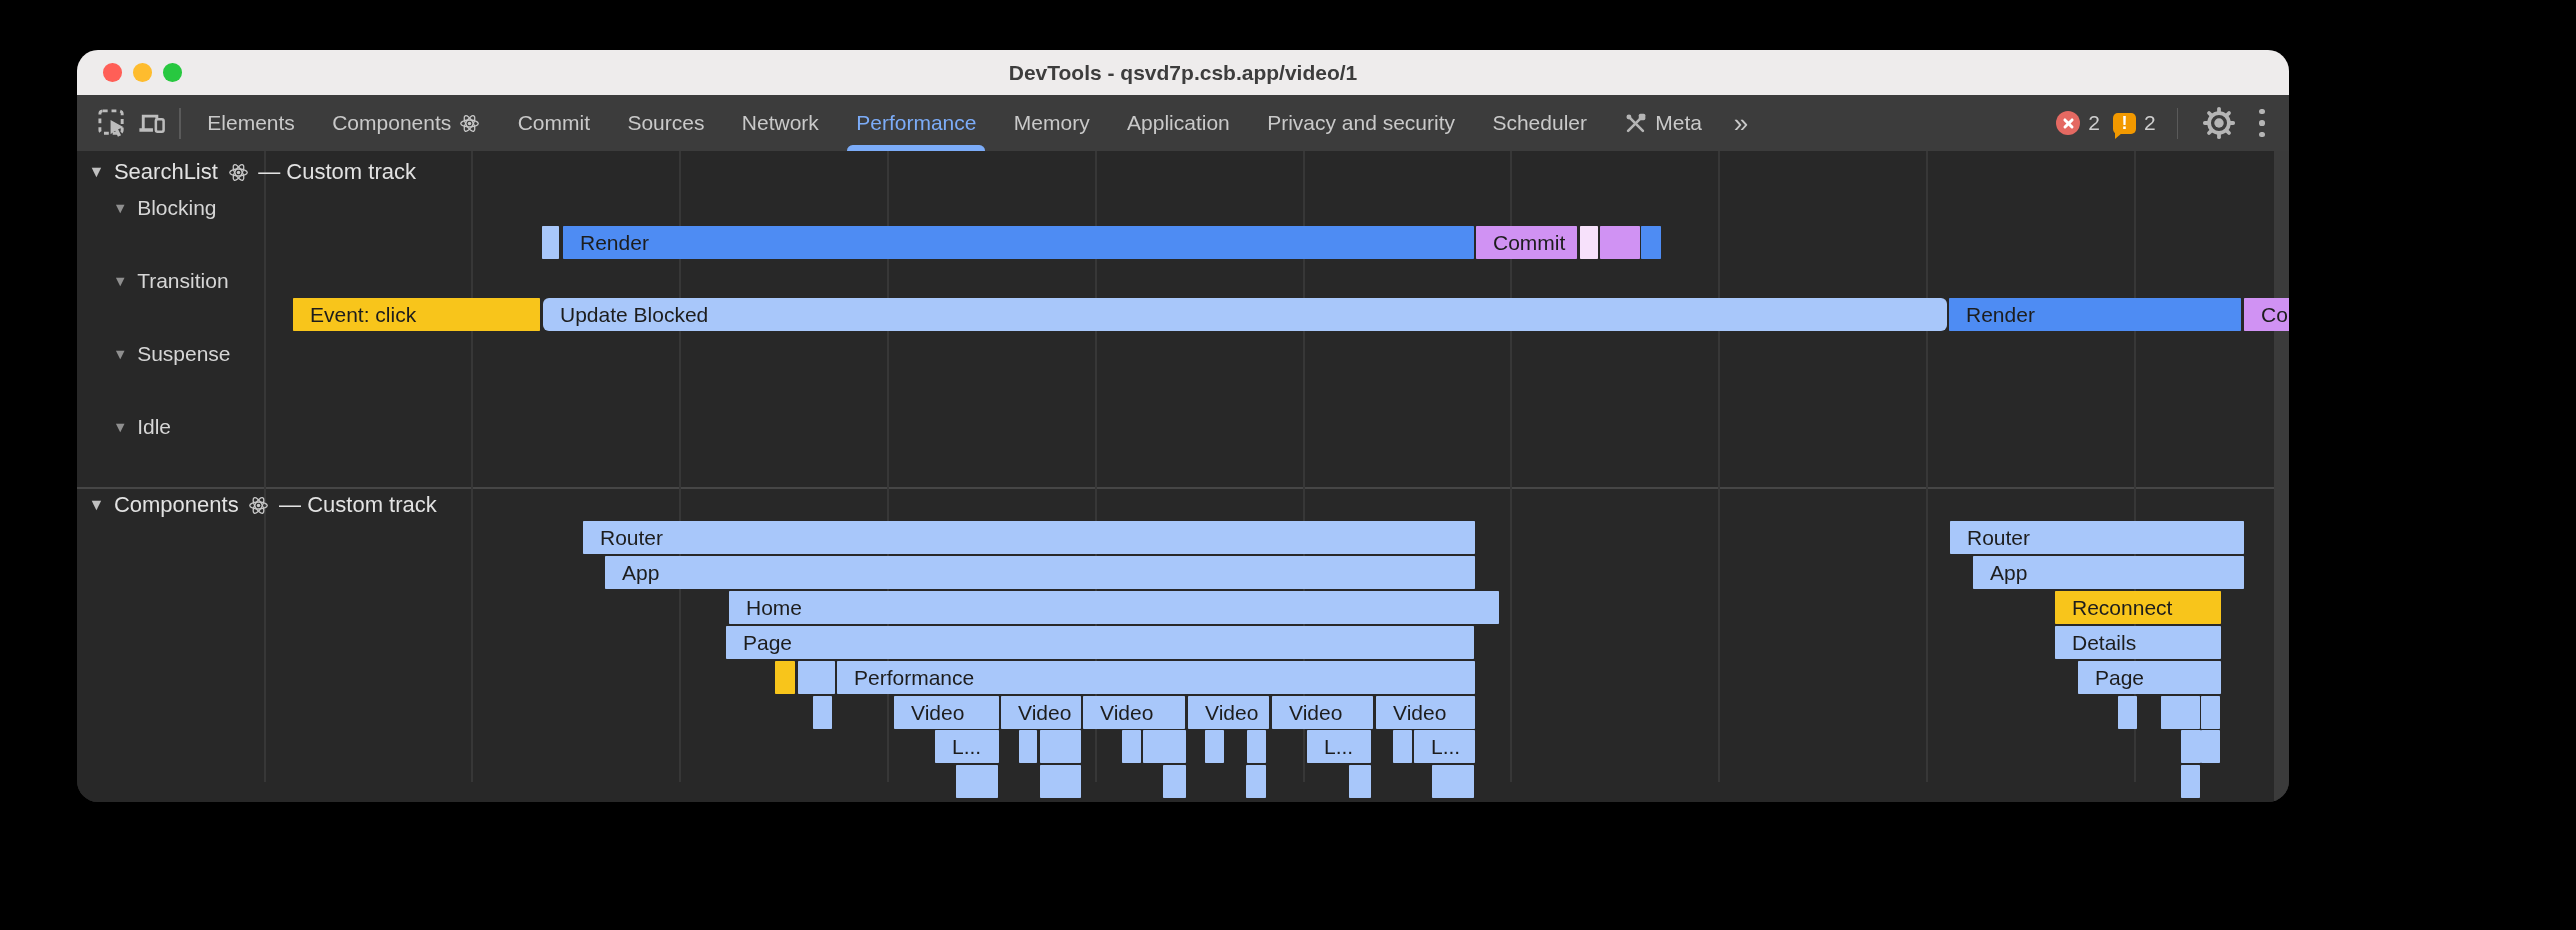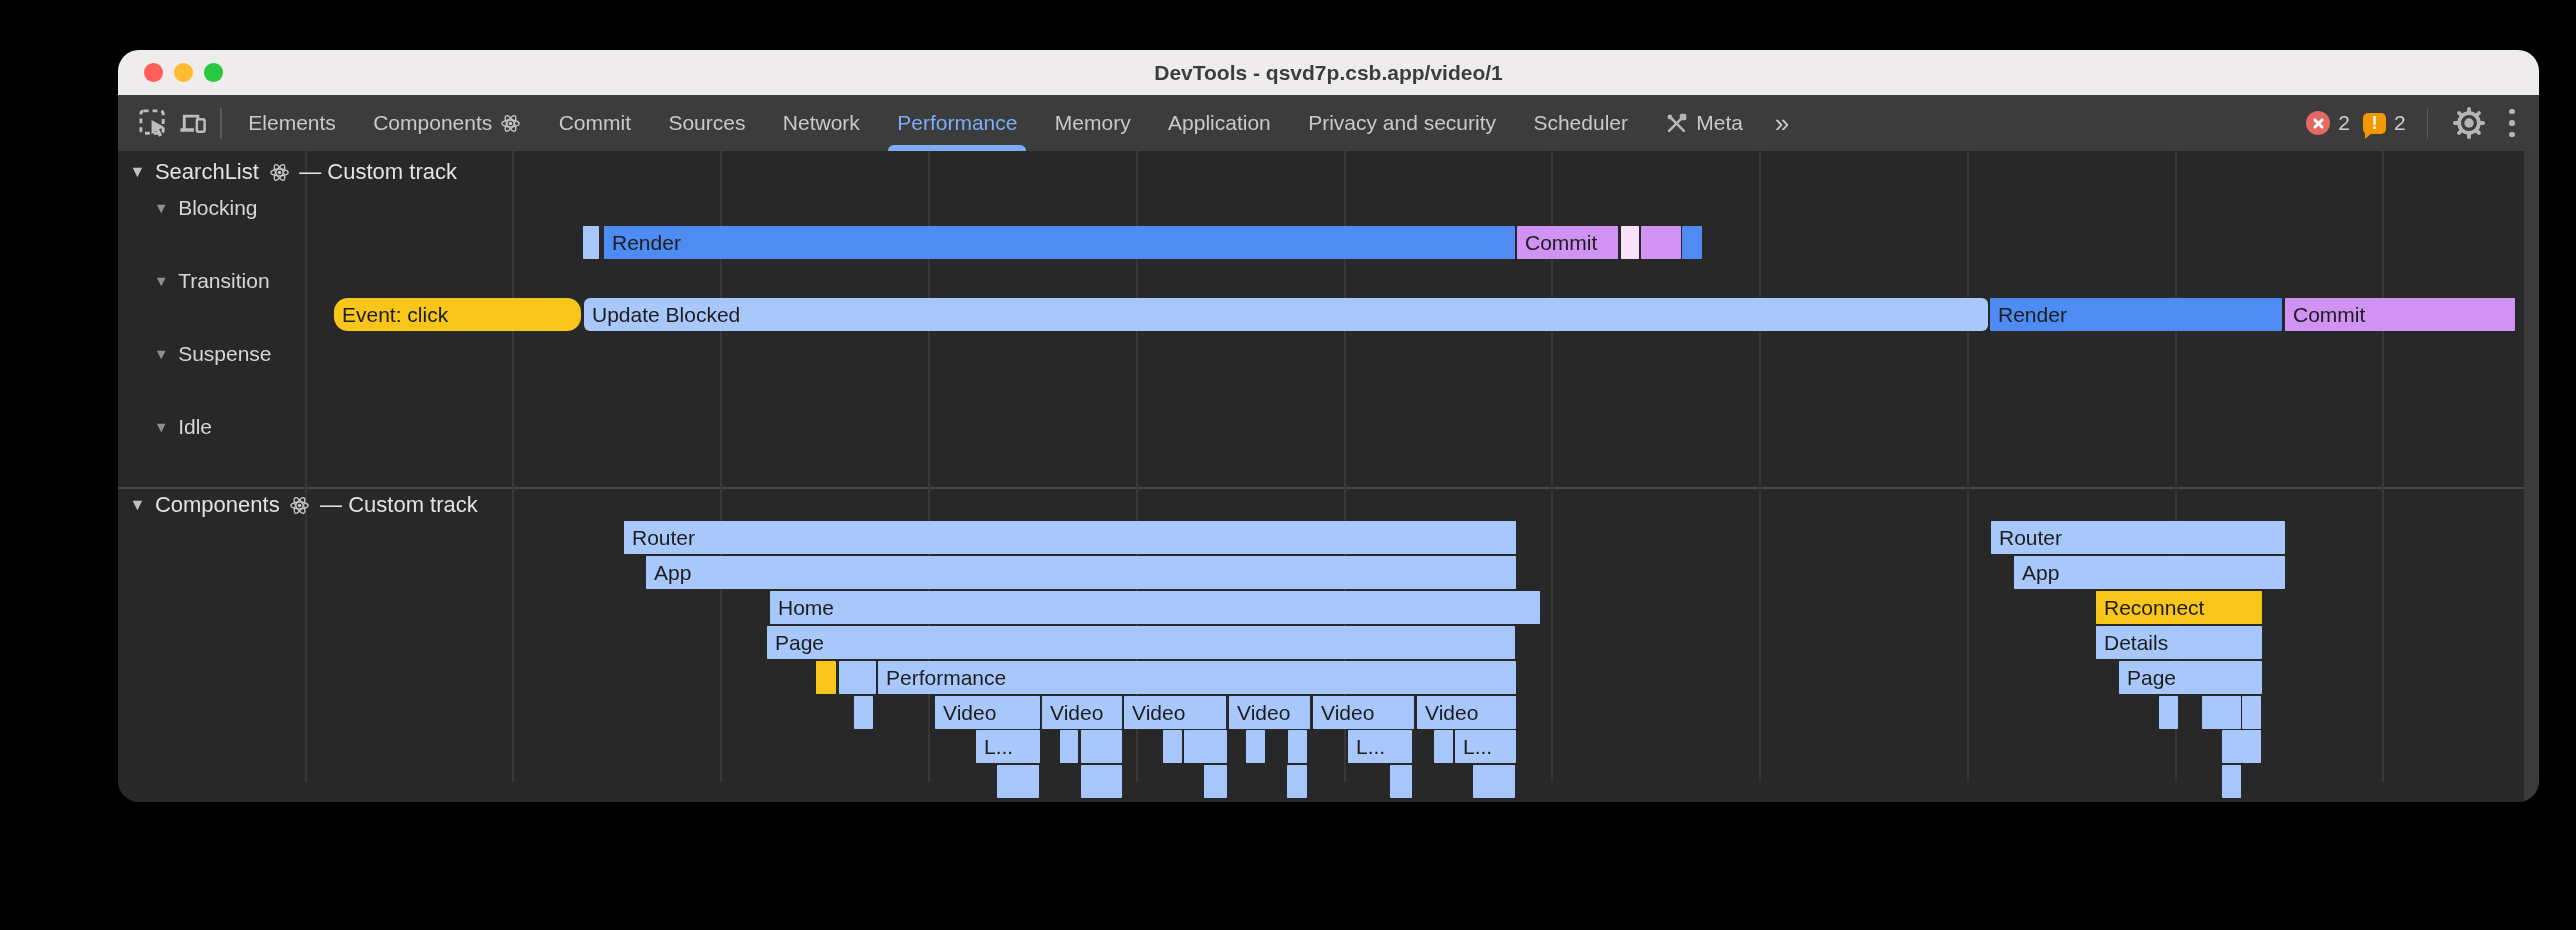--- a/index.html
+++ b/index.html
@@ -1,17 +1,17 @@
 <!DOCTYPE html>
 <html style="font-size:13px"><head>
 <meta charset="utf-8">
 <style>
   html,body{margin:0;padding:0;background:#000;}
   body{width:2576px;height:930px;position:relative;font-family:"Liberation Sans",sans-serif;overflow:hidden;}
-  .window{position:absolute;left:77px;top:50px;width:2421px;height:752px;border-radius:21px;overflow:hidden;background:#282828;margin-left:41px;}
+  .window{position:absolute;left:77px;top:50px;width:2212px;height:752px;border-radius:21px;overflow:hidden;background:#282828;}
   
   .titlebar{position:absolute;left:0;top:0;width:100%;height:45px;background:#eeecec;display:flex;align-items:center;justify-content:center;}
   .traffic{position:absolute;left:26px;top:0;height:100%;display:flex;align-items:center;gap:11.4px;}
   .light{width:18.7px;height:18.7px;border-radius:50%;}
   .wtitle{font-size:21px;font-weight:bold;color:#3d3d3d;}
   
   .toolbar{position:absolute;left:0;top:45px;width:100%;height:56px;background:#3c3c3c;display:flex;align-items:center;padding:0 16px;box-sizing:border-box;}
   .tb-btn{display:flex;align-items:center;justify-content:center;width:39px;height:42px;flex:0 0 auto;}
   .tb-divider{width:1.6px;height:31px;background:#5a5a5a;margin:0 8px;flex:0 0 auto;}
   .tabs{display:flex;align-items:stretch;height:100%;}
@@ -35,21 +35,21 @@
   .gridline{position:absolute;top:0;width:1.6px;height:631px;background:#373737;}
   .h-divider{position:absolute;left:0;width:100%;top:336px;height:1.6px;background:#464646;}
   .scrollbar{position:absolute;right:0;top:0;width:14.6px;height:100%;background:#3b3b3b;}
   .track-header{position:absolute;display:flex;align-items:center;gap:9.7px;font-size:22px;color:#e2e2e2;z-index:4;}
   .sched-header{left:11.4px;top:8px;}
   .comp-header{left:11.4px;top:341px;}
   .tri{color:#c0c0c0;font-size:16px;}
   .lane-label{position:absolute;left:36px;display:flex;align-items:center;gap:9.7px;font-size:21px;color:#d6d6d6;z-index:4;}
   .lane-label .tri{color:#8f8f8f;font-size:14.6px;}
   .lane-0{top:45px;} .lane-1{top:118px;} .lane-2{top:191px;} .lane-3{top:264px;}
-  .bar{position:absolute;height:33px;line-height:33px;font-size:21px;color:#1d1d1d;padding-left:8px;box-sizing:border-box;white-space:nowrap;overflow:hidden;border-radius:0.8px;z-index:2;}
+  .bar{position:absolute;height:33px;line-height:33px;font-size:21px;color:#1d1d1d;padding-left:17px;box-sizing:border-box;white-space:nowrap;overflow:hidden;border-radius:0.8px;z-index:2;}
   .atom-slot{display:inline-flex;width:21px;height:21px;}
   .atom-slot svg{width:100%;height:100%;}
 </style>
 </head>
 <body style="--accent: #7cacf8; --err: #e46962; --warn: #f29900;">
 
 <div class="window">
 
   <div class="titlebar">
     <div class="traffic">
@@ -225,21 +225,21 @@
       <div class="gridline" style="left: 1641px;"></div>
       <div class="gridline" style="left: 1849px;"></div>
       <div class="gridline" style="left: 2057px;"></div>
       <div class="gridline" style="left: 2264px;"></div>
       <div class="bar" style="left: 465px; width: 16px; top: 75px; background: rgb(168, 199, 250);"></div>
       <div class="bar" style="left: 486px; width: 911px; top: 75px; background: rgb(78, 140, 243);">Render</div>
       <div class="bar" style="left: 1399px; width: 101px; top: 75px; background: rgb(208, 146, 243);">Commit</div>
       <div class="bar" style="left: 1503px; width: 18px; top: 75px; background: rgb(247, 225, 251);"></div>
       <div class="bar" style="left: 1523px; width: 40px; top: 75px; background: rgb(208, 146, 243);"></div>
       <div class="bar" style="left: 1564px; width: 19.5px; top: 75px; background: rgb(78, 140, 243);"></div>
-      <div class="bar" style="left: 216px; width: 247px; top: 147px; background: rgb(248, 197, 27); border-radius: 14px;">Event: click</div>
+      <div class="bar" style="left: 216px; width: 247px; top: 147px; background: rgb(248, 197, 27);">Event: click</div>
       <div class="bar" style="left: 466px; width: 1404px; top: 147px; background: rgb(168, 199, 250); border-radius: 6px;">Update Blocked</div>
       <div class="bar" style="left: 1872px; width: 292px; top: 147px; background: rgb(78, 140, 243);">Render</div>
       <div class="bar" style="left: 2167px; width: 230px; top: 147px; background: rgb(208, 146, 243);">Commit</div>
       <div class="bar" style="left: 506px; width: 892px; top: 370px; background: rgb(168, 199, 250);">Router</div>
       <div class="bar" style="left: 1873px; width: 294px; top: 370px; background: rgb(168, 199, 250);">Router</div>
       <div class="bar" style="left: 528px; width: 870px; top: 405px; background: rgb(168, 199, 250);">App</div>
       <div class="bar" style="left: 1896px; width: 271px; top: 405px; background: rgb(168, 199, 250);">App</div>
       <div class="bar" style="left: 652px; width: 770px; top: 440px; background: rgb(168, 199, 250);">Home</div>
       <div class="bar" style="left: 1978px; width: 166px; top: 440px; background: rgb(248, 197, 27);">Reconnect</div>
       <div class="bar" style="left: 649px; width: 748px; top: 475px; background: rgb(168, 199, 250);">Page</div>

